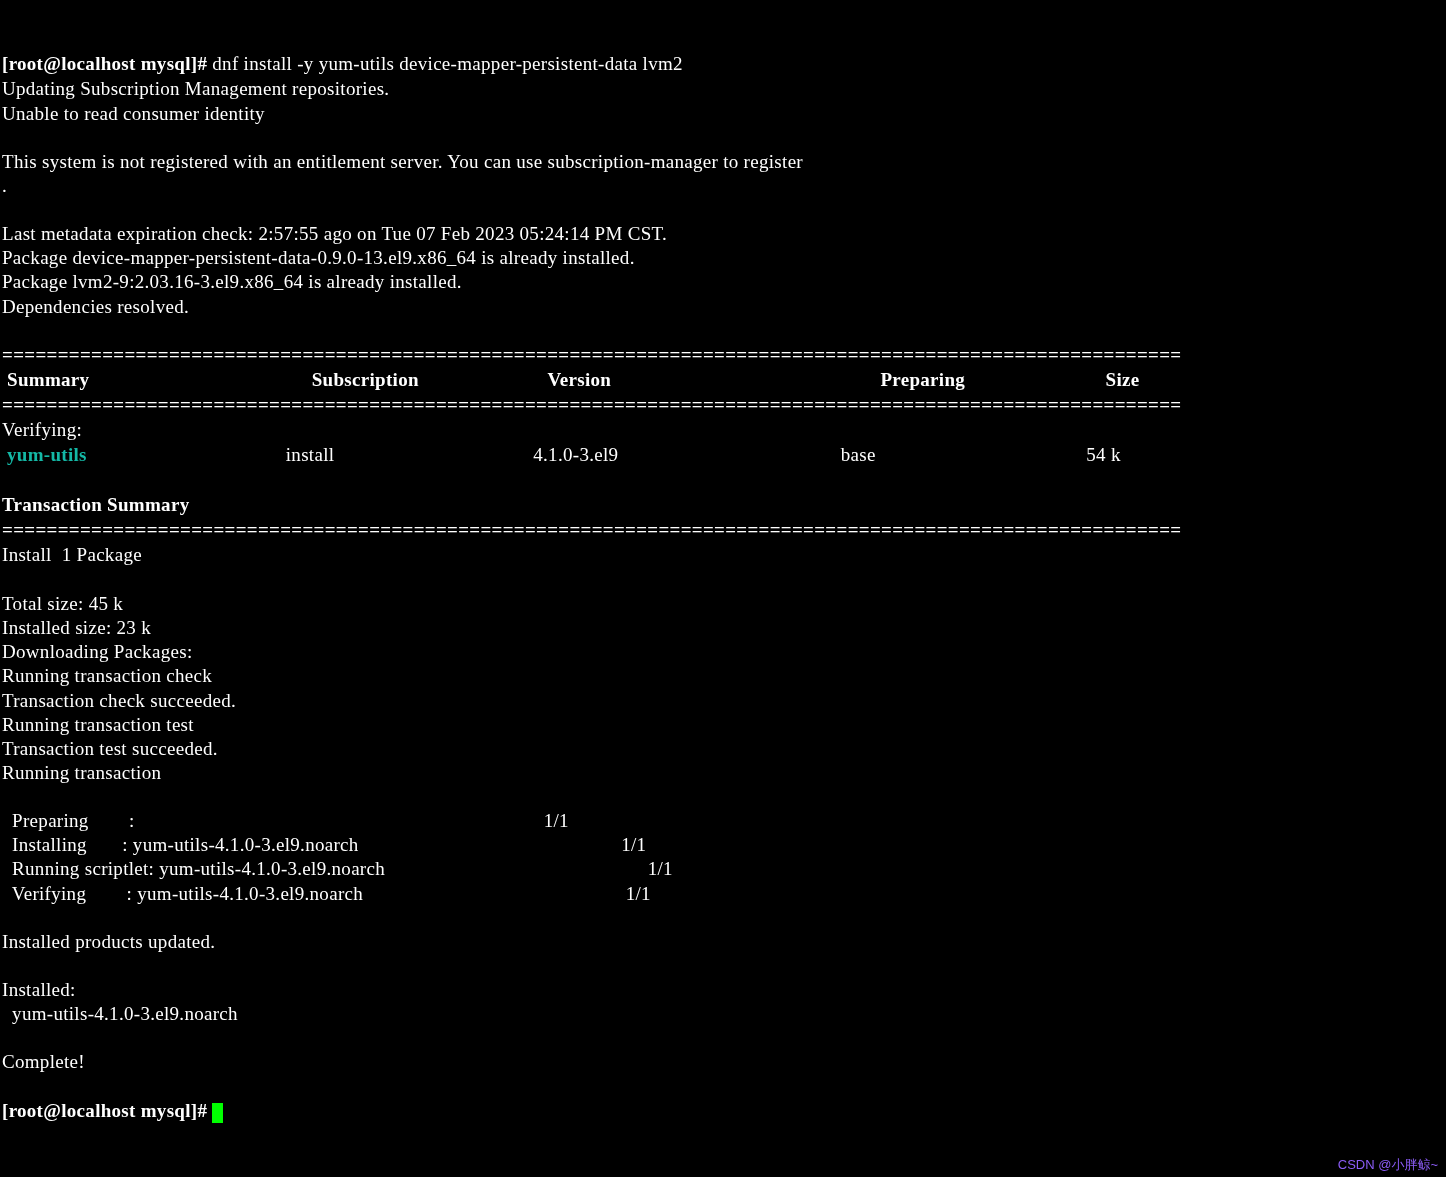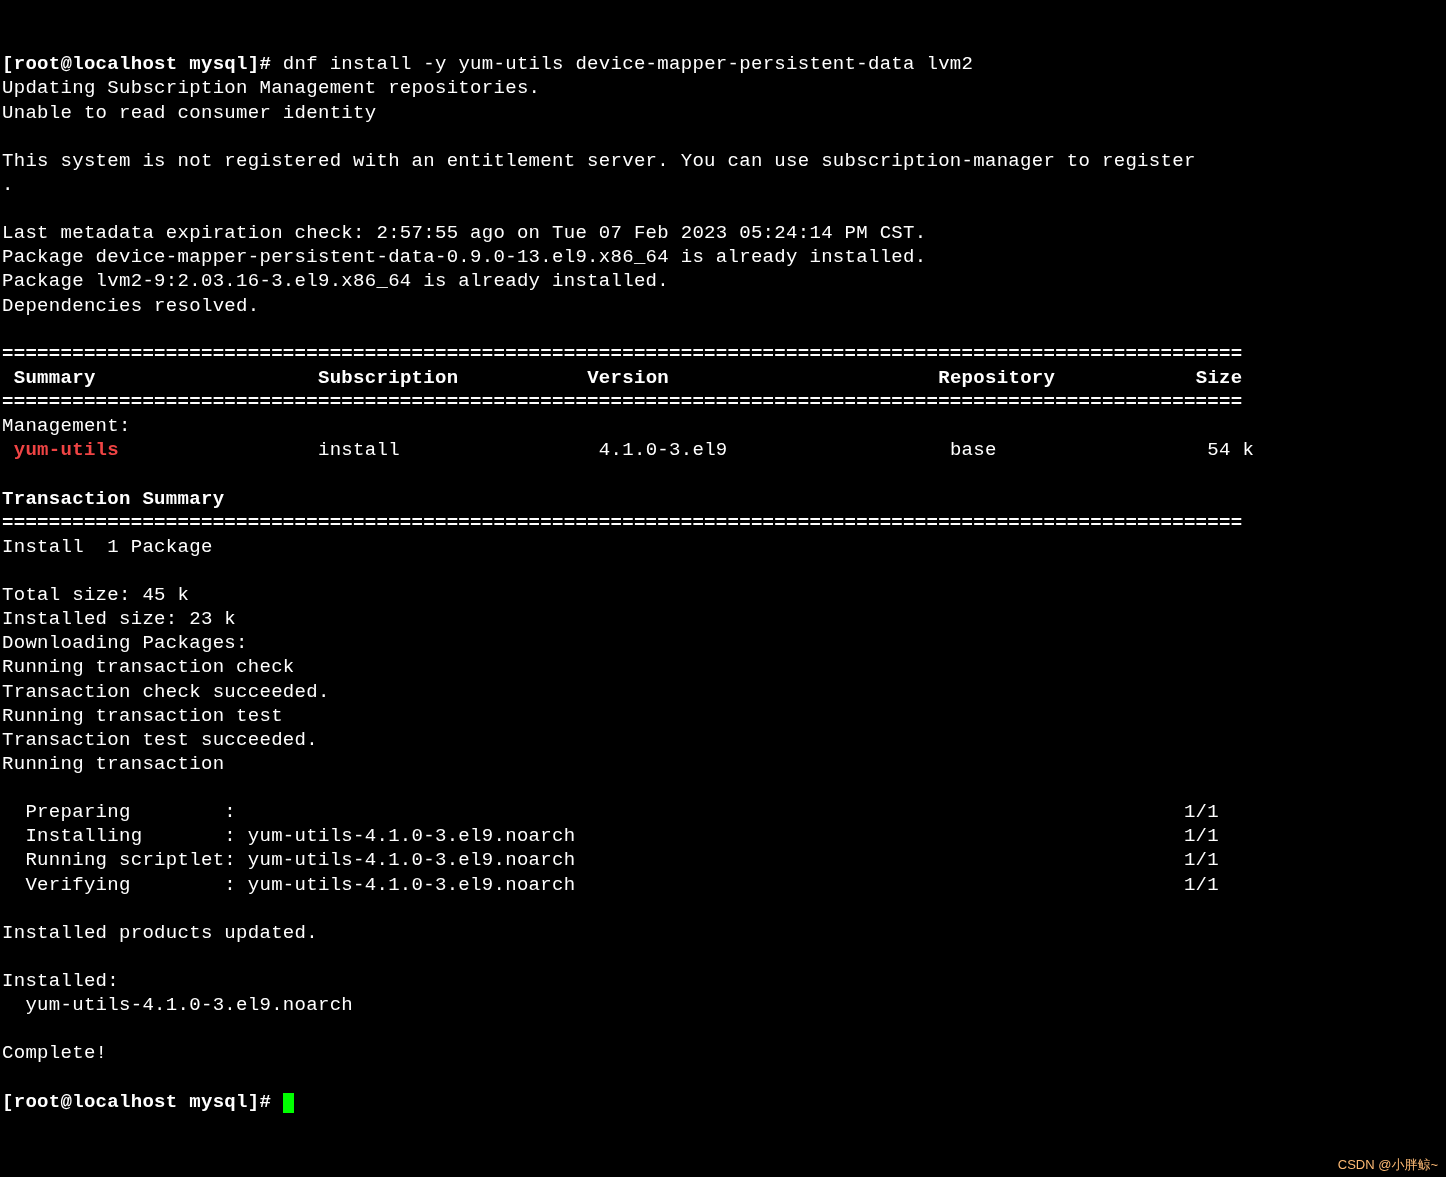--- a/index.html
+++ b/index.html
@@ -1,48 +1,49 @@
 <!DOCTYPE html>
 <html><head>
   <meta charset="utf-8">
   <style>
     * {
       margin: 0;
       padding: 0;
       box-sizing: border-box;
+      font-family: Liberation Serif, serif;
     }
     body {
       background: #000000;
       color: #ffffff;
       font-family: 'Consolas', 'Monaco', 'Courier New', monospace;
       font-size: 19px;
       line-height: 1.27;
       padding: 4px 2px;
       white-space: pre;
       letter-spacing: 0.3px;
     }
     .bold {
       font-weight: bold;
     }
     .green {
-      color: #ef4444;
+      color: #14b8a6;
       font-weight: bold;
     }
     .cursor {
       display: inline-block;
       background: #00ff00;
       width: 11px;
       height: 20px;
       vertical-align: text-bottom;
     }
     .watermark {
       position: fixed;
       bottom: 4px;
       right: 8px;
-      color: #fdba74;
+      color: #8b5cf6;
       font-size: 13px;
       font-family: Arial, sans-serif;
       letter-spacing: 0;
       margin-top: 16px;
     }
   </style>
 </head>
 <body>
 
 <span class="bold">[root@localhost mysql]# </span><span>dnf install -y yum-utils device-mapper-persistent-data lvm2</span>
@@ -50,23 +51,23 @@
 Unable to read consumer identity
 
 This system is not registered with an entitlement server. You can use subscription-manager to register
 .
 
 Last metadata expiration check: 2:57:55 ago on Tue 07 Feb 2023 05:24:14 PM CST.
 Package device-mapper-persistent-data-0.9.0-13.el9.x86_64 is already installed.
 Package lvm2-9:2.03.16-3.el9.x86_64 is already installed.
 Dependencies resolved.</div>
 <span class="bold">==========================================================================================================</span>
-<span class="bold"> Summary</span>                   <span class="bold">Subscription</span>           <span class="bold">Version</span>                       <span class="bold">Repository</span>            <span class="bold">Size</span>
+<span class="bold"> Summary</span>                   <span class="bold">Subscription</span>           <span class="bold">Version</span>                       <span class="bold">Preparing</span>            <span class="bold">Size</span>
 <span class="bold">==========================================================================================================</span>
-<span>Management:</span>
+<span>Verifying:</span>
 <span class="green"> yum-utils</span>                 <span>install</span>                 <span>4.1.0-3.el9</span>                   <span>base</span>                  <span>54 k</span>
 
 <span class="bold">Transaction Summary</span>
 <span class="bold">==========================================================================================================</span>
 <span>Install  1 Package</span>
 <div id="footer">
 Total size: 45 k
 Installed size: 23 k
 Downloading Packages:
 Running transaction check

